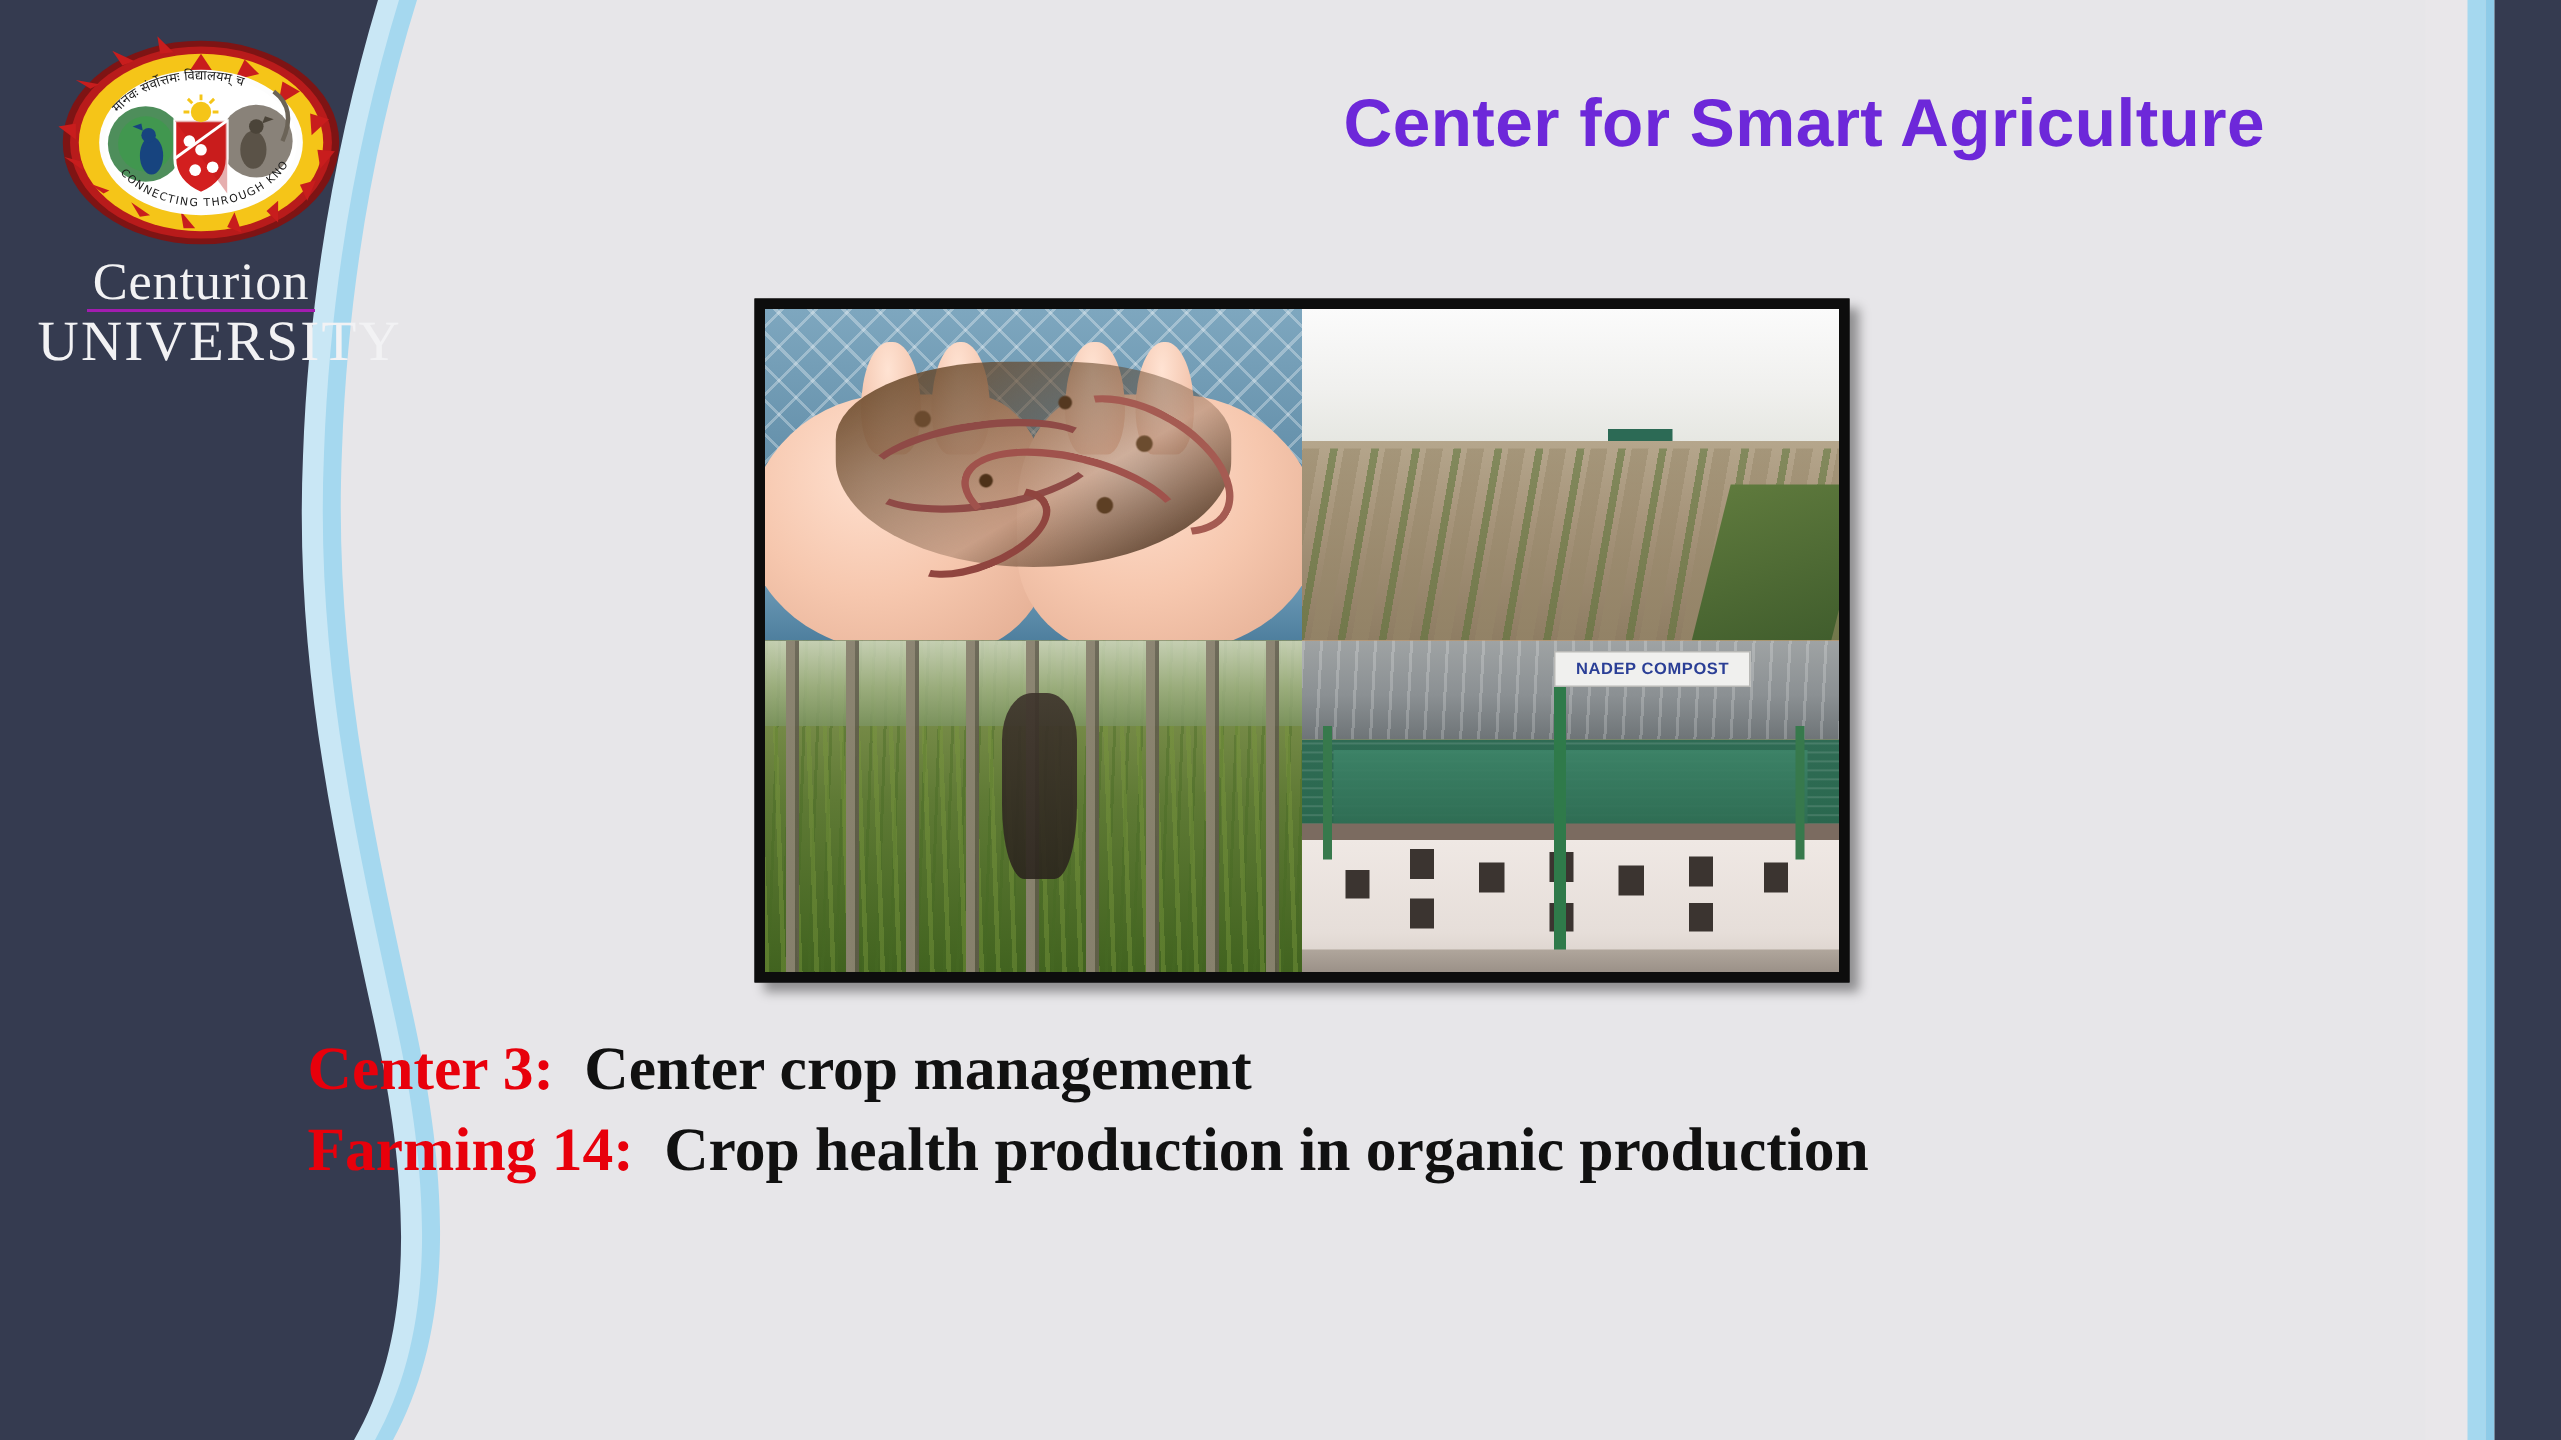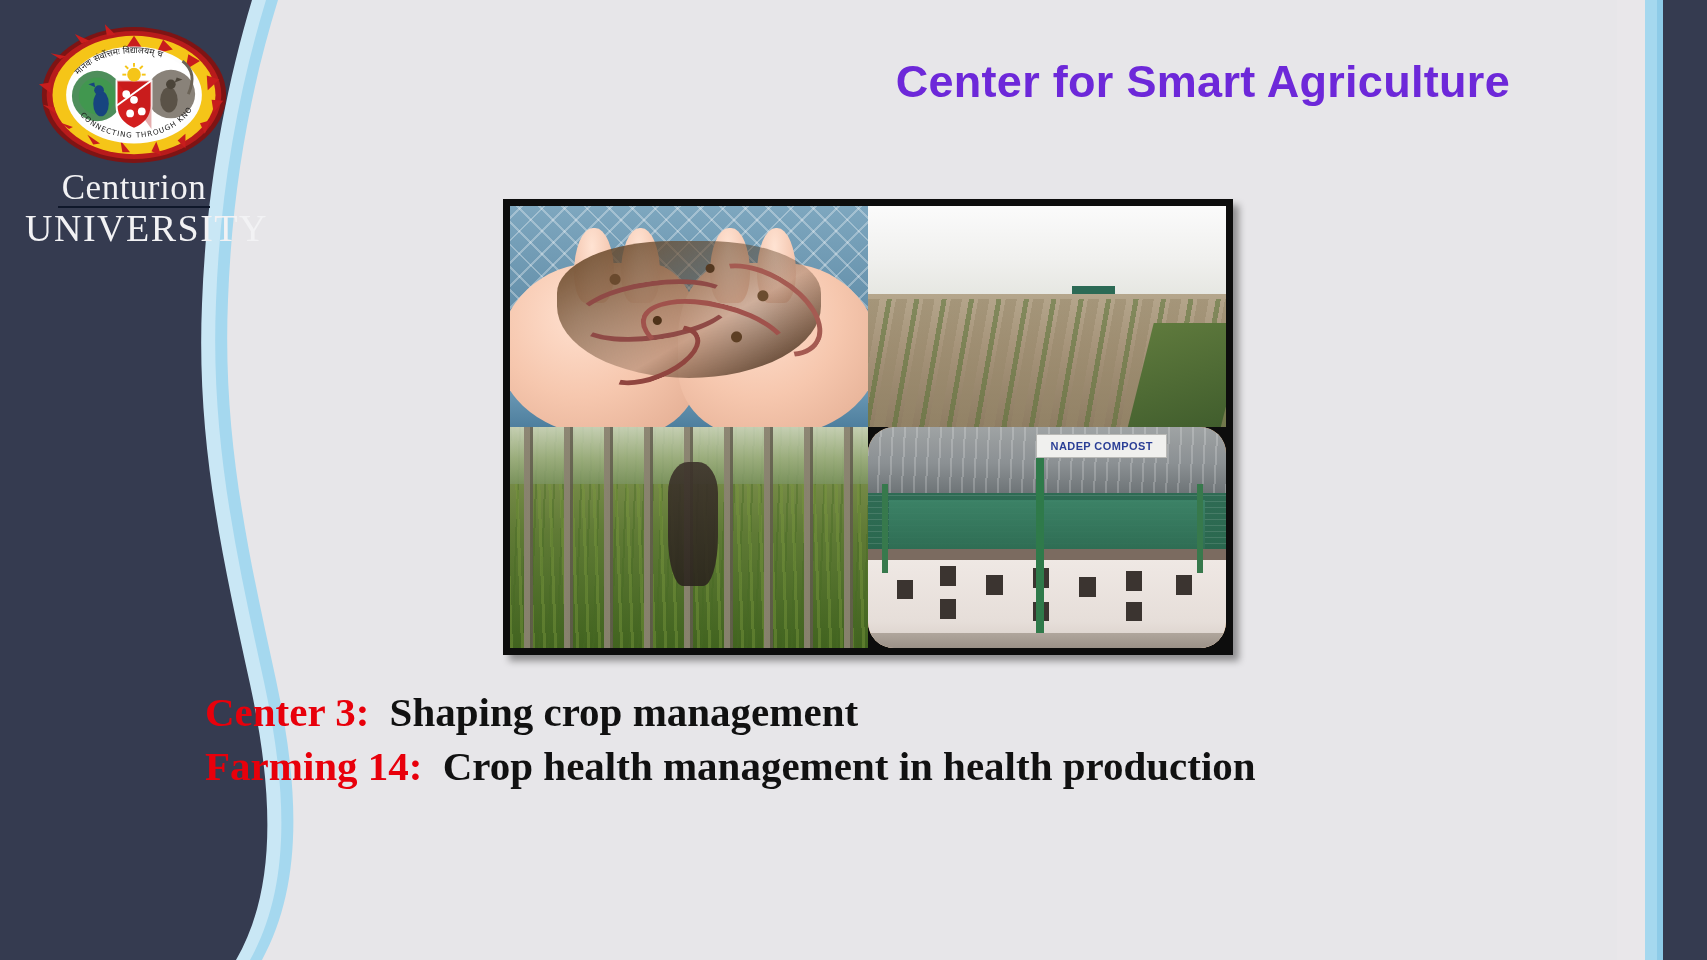--- a/index.html
+++ b/index.html
@@ -23,21 +23,21 @@
   .band-navy{position:absolute;top:0;left:46px;width:44px;height:960px;background:#353b50;}
   .band-white{position:absolute;top:0;left:0;width:28px;height:960px;background:#e9e7ea;}
 
   
   .logo-wrap{position:absolute;left:25px;top:22px;width:218px;text-align:center;}
   .crest{width:194px;height:146px;margin:0 auto;display:block;}
   .uni-name{margin-top:2px;}
   .uni-cent{
     font-family:"Liberation Serif", serif;
     font-size:35px;color:#f2f2f4;letter-spacing:.5px;line-height:1.0;
-    border-bottom:2px solid #0f172a;display:inline-block;padding:0 4px 1px 4px;
+    border-bottom:2px solid #a21caf;display:inline-block;padding:0 4px 1px 4px;
   }
   .uni-univ{
     font-family:"Liberation Serif", serif;
     font-size:38px;color:#f2f2f4;letter-spacing:1.5px;line-height:1.05;
     display:block;margin-top:1px;
   }
   .uni-tag{
     font-family:"Liberation Serif", serif;
     font-style:italic;font-size:15px;color:#e4e4ea;line-height:1.18;margin-top:3px;
   }
@@ -143,21 +143,21 @@
       rgba(96,90,76,.85) 20px 23px,
       rgba(120,112,96,.0) 23px 40px);}
   .c-plant .canopy{position:absolute;left:0;right:0;top:0;height:26%;
     background:linear-gradient(180deg,#cfd8c2 0%,#9fb184 55%,#7b9360 100%);
     opacity:.85;}
   .c-plant .figure{position:absolute;left:44%;top:16%;width:14%;height:56%;
     background:linear-gradient(180deg,#3d332b,#2b241d);
     border-radius:40% 40% 30% 30%/25% 25% 40% 40%;opacity:.9;}
 
   
-  .c-nadep{background:#fdba74;border-radius:26px;}
+  .c-nadep{background:#fdba74;}
   .c-nadep .roof{position:absolute;left:0;right:0;top:0;height:30%;
     background:linear-gradient(180deg,#9fa3a4 0%,#8b9093 55%,#6e7477 100%);}
   .c-nadep .roof-lines{position:absolute;left:0;right:0;top:0;height:30%;
     background:repeating-linear-gradient(93deg, rgba(255,255,255,.20) 0 2px, transparent 2px 12px);}
   .c-nadep .sign{position:absolute;left:47%;top:3%;width:36%;height:10%;
     background:#f0f0ee;border:1px solid #b9b9b6;
     display:flex;align-items:center;justify-content:center;}
   .c-nadep .sign span{
     font-family:"Liberation Sans", sans-serif;font-weight:bold;
     font-size:11px;color:#2b3f96;letter-spacing:.4px;white-space:nowrap;
@@ -344,25 +344,25 @@
         <div class="sign">
           <span>NADEP COMPOST</span>
         </div>
       </div>
 
     </div>
   </div>
 
   <div class="module-line">
     <span class="red" style="margin-right: 10px;">Center 3:</span>
-    <span>Shaping crop management</span>
+    <span>Center crop management</span>
   </div>
   <div class="session-line">
     <span class="red" style="margin-right: 10px;">Farming 14:</span>
-    <span>Crop health management in health production</span>
+    <span>Crop health production in organic production</span>
   </div>
 
   <div class="deco-right">
     <div class="band-white"></div>
     <div class="band-blue"></div>
     <div class="band-blue2"></div>
     <div class="band-navy"></div>
   </div>
 
 </div>

